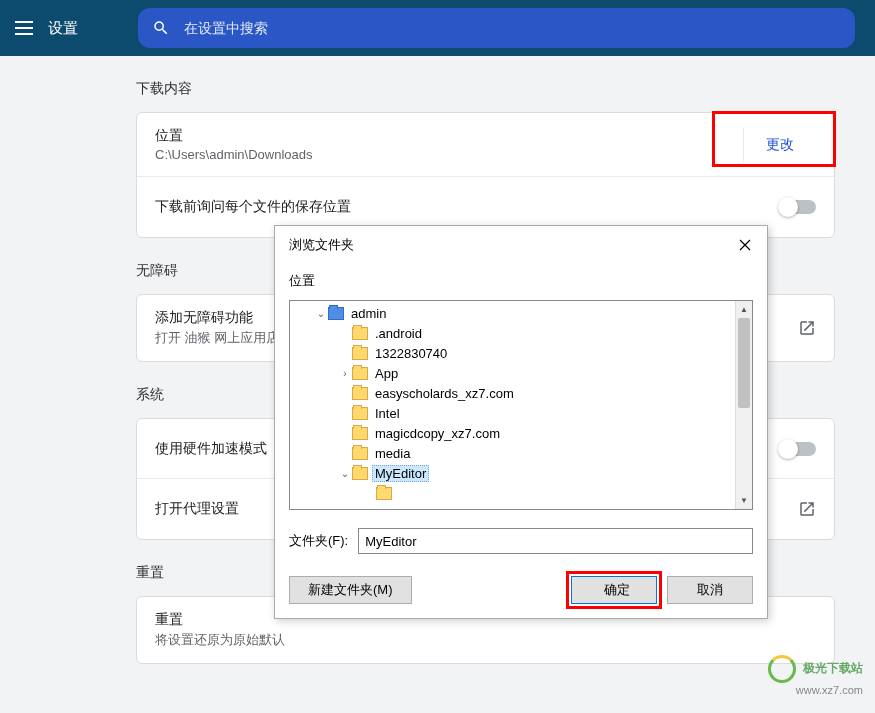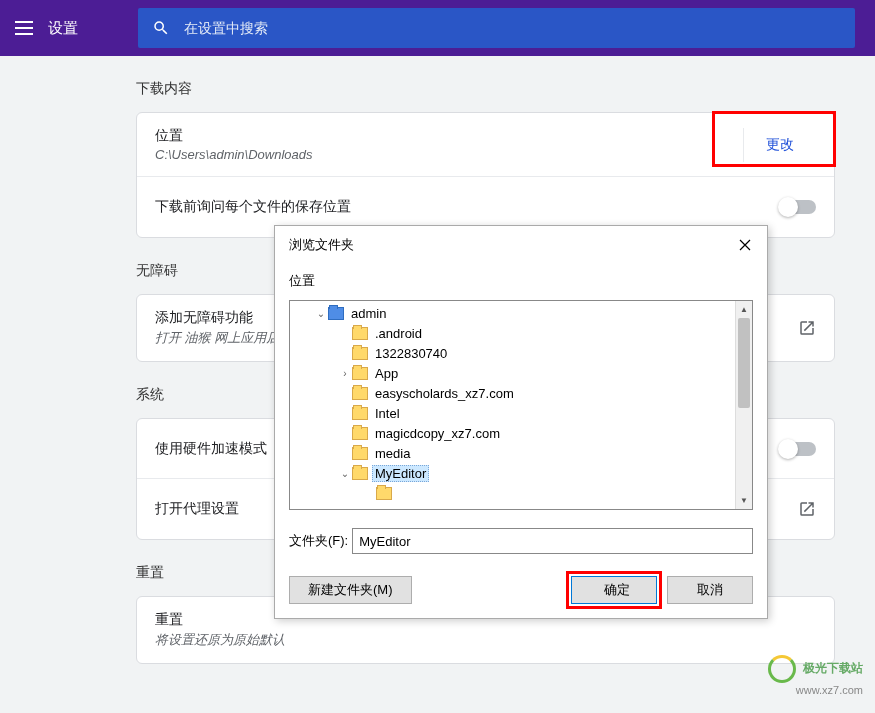--- a/index.html
+++ b/index.html
@@ -1,37 +1,37 @@
 <!DOCTYPE html>
 <html><head>
 <meta charset="utf-8">
 <style>
 * { margin: 0; padding: 0; box-sizing: border-box; font-family: "Microsoft YaHei", Arial, sans-serif; }
 body { background: #f1f3f4; width: 875px; height: 713px; overflow: hidden; position: relative; }
 
 
-.header { background: #4c1d95; height: 56px; display: flex; align-items: center; color: #fff; }
+.header { background: #0c4a6e; height: 56px; display: flex; align-items: center; color: #fff; }
 .menu-btn { width: 48px; display: flex; justify-content: center; align-items: center; height: 56px; cursor: pointer; }
 .menu-icon { width: 18px; height: 14px; display: flex; flex-direction: column; justify-content: space-between; }
 .menu-icon span { display: block; height: 2px; background: #fff; width: 100%; }
 .header-title { font-size: 15px; margin-right: 60px; }
-.search-wrap { background: #2a56c6; height: 40px; border-radius: 2px; flex: 1; margin-right: 20px; display: flex; align-items: center; padding: 8px 14px; }
+.search-wrap { background: #2a56c6; height: 40px; border-radius: 12px; flex: 1; margin-right: 20px; display: flex; align-items: center; padding: 8px 14px; }
 .search-icon-svg { width: 18px; height: 18px; fill: #fff; margin-right: 14px; }
 .search-input { background: transparent; border: none; outline: none; color: #fff; font-size: 14px; flex: 1; }
 .search-input::placeholder { color: #e3eaf7; }
 
 .content { padding: 0 40px 0 136px; }
 .section-title { font-size: 14px; color: #333; margin: 24px 0 14px 0; }
 
 .card { background: #fff; border: 1px solid #dadce0; border-radius: 6px; margin-bottom: 12px; }
 .row { display: flex; align-items: center; padding: 14px 18px; border-bottom: 1px solid #e8eaed; position: relative; min-height: 60px; }
 .row:last-child { border-bottom: none; }
 .row-col { flex: 1; }
 .row-label { font-size: 14px; color: #202124; }
-.row-sub { font-size: 13px; color: #5f6368; margin-top: 2px; font-style: italic; }
+.row-sub { font-size: 13px; color: #5f6368; margin-top: 2px; }
 .change-btn { color: #1d4ed8; font-size: 14px; padding: 8px 22px; cursor: pointer; border-left: 1px solid #e8eaed; }
 .red-box { position: absolute; border: 3px solid #ff0000; }
 
 .toggle { width: 36px; height: 14px; background: #bdc1c6; border-radius: 7px; position: relative; cursor: pointer; }
 .toggle::after { content: ""; position: absolute; width: 20px; height: 20px; background: #fff; border-radius: 50%; top: -3px; left: -2px; box-shadow: 0 1px 3px rgba(0,0,0,0.3); }
 .open-icon { width: 18px; height: 18px; color: #5f6368; }
 
 
 .dialog { position: absolute; left: 274px; top: 225px; width: 494px; background: #fff; border: 1px solid #aaa; box-shadow: 2px 2px 8px rgba(0,0,0,0.2); }
 .dlg-title { display: flex; justify-content: space-between; align-items: center; padding: 8px 8px 8px 14px; font-size: 13px; }
@@ -51,21 +51,21 @@
 .folder::before { content: ""; position: absolute; top: -3px; left: 0; width: 7px; height: 3px; background: inherit; border: 1px solid; border-color: inherit; border-bottom: none; }
 .indent1 { padding-left: 24px; }
 .indent2 { padding-left: 48px; }
 .indent3 { padding-left: 72px; }
 
 .scrollbar { width: 17px; background: #f0f0f0; border-left: 1px solid #ddd; display: flex; flex-direction: column; }
 .sb-btn { height: 17px; display: flex; justify-content: center; align-items: center; font-size: 8px; color: #555; cursor: pointer; }
 .sb-track { flex: 1; position: relative; }
 .sb-thumb { position: absolute; left: 2px; right: 2px; top: 0; height: 90px; background: #c1c1c1; border-radius: 2px; cursor: pointer; }
 
-.folder-input-row { display: flex; align-items: center; margin-top: 18px; gap: 4px; }
+.folder-input-row { display: flex; align-items: center; margin-top: 18px; gap: 10px; }
 .folder-input-row label { font-size: 13px; }
 .folder-input { flex: 1; border: 1px solid #888; padding: 4px 6px; font-size: 13px; height: 26px; }
 
 .dlg-buttons { display: flex; justify-content: space-between; align-items: center; margin-top: 22px; }
 .dlg-btn { background: #e1e1e1; border: 1px solid #adadad; padding: 4px 18px; font-size: 13px; cursor: pointer; min-width: 86px; text-align: center; }
 .dlg-btn.primary { border: 1px solid #0078d7; padding-left: 24px; }
 .btn-group { display: flex; gap: 10px; }
 
 .watermark { position: absolute; right: 12px; bottom: 16px; font-size: 12px; color: #6a6; text-align: right; }
 .watermark .wm-title { font-weight: bold; }

